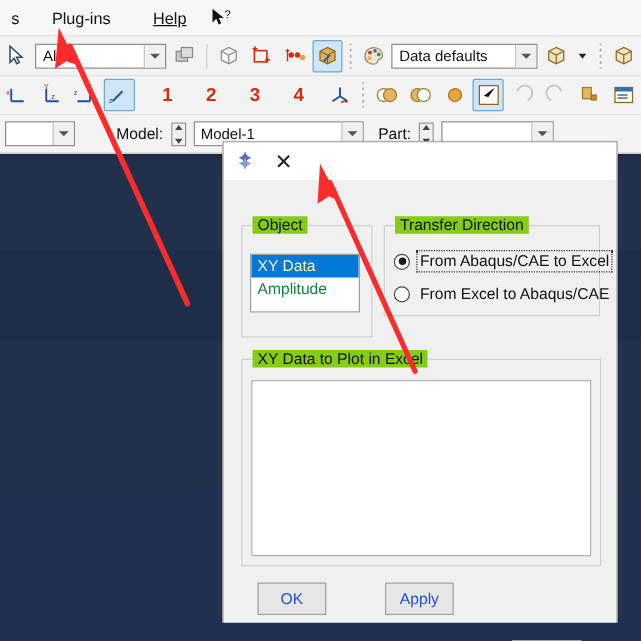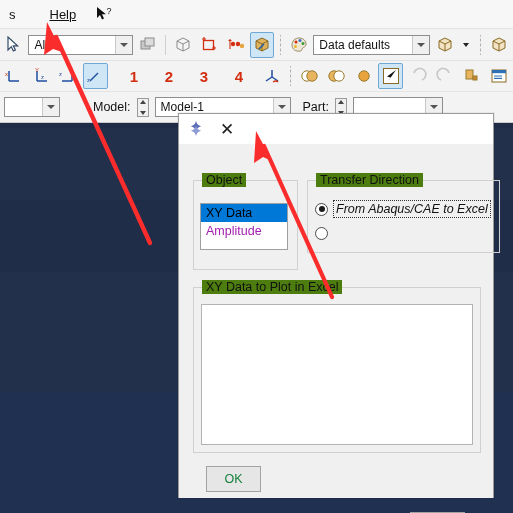--- a/index.html
+++ b/index.html
@@ -60,61 +60,62 @@
           box-shadow:0 0 0 1px rgba(0,0,0,.05);}
   .dlg-title{height:30px;background:#ffffff;display:flex;align-items:center;
              padding:0 6px 0 8px;box-sizing:border-box;}
   .dlg-ico{width:18px;height:18px;margin-right:7px;flex:0 0 auto;}
   .dlg-title .txt{font-size:13px;color:#111;flex:1;}
   .dlg-close{width:30px;height:26px;display:flex;align-items:center;justify-content:center;
              font-size:17px;color:#222;line-height:1;}
   .dlg-body{position:relative;height:354px;background:#f0f0f0;}
 
   .group{position:absolute;border:1px solid #d0d0d0;border-radius:0;box-sizing:border-box;}
-  .group > .legend{position:absolute;top:-8px;left:8px;background:#4d7c0f;
+  .group > .legend{position:absolute;top:-8px;left:8px;background:#84cc16;
                    padding:0 4px;font-size:12.5px;color:#111;white-space:nowrap;}
 
   .listbox{position:absolute;background:#fff;border:1px solid #a0a0a0;box-sizing:border-box;
            overflow:hidden;}
-  .listbox .row{font-size:12.5px;padding:2px 5px;color:#a21caf;white-space:nowrap;}
-  .listbox .row.sel{background:#0078d7;color:#000000;}
+  .listbox .row{font-size:12.5px;padding:2px 5px;color:#15803d;white-space:nowrap;}
+  .listbox .row.sel{background:#0078d7;color:#fef9c3;}
 
   .radio-row{position:absolute;display:flex;align-items:center;font-size:12.5px;color:#111;}
   .radio-row .bullet{width:13px;height:13px;border:1px solid #4a4a4a;border-radius:50%;
                      background:#fff;box-sizing:border-box;margin-right:6px;flex:0 0 auto;
                      display:flex;align-items:center;justify-content:center;}
   .radio-row .bullet .dot{width:6px;height:6px;border-radius:50%;background:#1b1b1b;}
   .radio-row .lbl{padding:1px 2px;white-space:nowrap;}
   .radio-row.focused .lbl{outline:1px dotted #333;outline-offset:0;}
 
   .bigbox{position:absolute;background:#fff;border:1px solid #b3b3b3;box-sizing:border-box;}
 
   .dlg-btn{position:absolute;height:26px;background:#e6e6e6;border:1px solid #a3a3a3;
            box-sizing:border-box;display:flex;align-items:center;justify-content:center;
-           font-size:12.5px;color:#15803d;}
+           font-size:12.5px;color:#1d4ed8;}
 
   
   .arrows{position:absolute;inset:0;pointer-events:none;}
 </style>
 </head>
 <body>
 
 <div id="app">
 
   <div class="viewport">
     <div class="vp-band" style="top:0;height:72px;background:#22304c;"></div>
     <div class="vp-band" style="top:72px;height:72px;background:#1f2d48;"></div>
     <div class="vp-band" style="top:144px;height:120px;background:#22304c;"></div>
     <div class="vp-band" style="top:264px;height:121px;background:#203050;"></div>
   </div>
 
   <div class="chrome">
 
     <div class="menubar">
       <div class="menu-item">s</div>
+      <div class="menu-item" style="margin-left:6px;">Plug-ins</div>
       <div class="menu-item" style="margin-left:14px;text-align:right;">
         <u>Help</u>
       </div>
       <span class="help-arrow">
         <svg width="18" height="16" viewBox="0 0 18 16">
           <path d="M2 1 L2 12 L5 9 L7 13.5 L9 12.6 L7 8.3 L11 8.3 Z" fill="#111"></path>
           <text x="11.5" y="8" font-size="9" font-family="Liberation Sans, sans-serif" fill="#111">?</text>
         </svg>
       </span>
     </div>
@@ -336,39 +337,41 @@
     <div class="dlg-body">
 
       <div class="group" style="left:14px;top:36px;width:105px;height:90px;">
         <span class="legend">Object</span>
       </div>
       <div class="listbox" style="left:21px;top:59px;width:88px;height:47px;">
         <div class="row sel">XY Data</div>
         <div class="row">Amplitude</div>
       </div>
 
-      <div class="group" style="left:128px;top:36px;width:193px;height:73px;">
+      <div class="group" style="left:128px;top:36px;width:173px;height:73px;">
         <span class="legend">Transfer Direction</span>
       </div>
-      <div class="radio-row focused" style="left:136px;top:57px;font-style:italic;">
+      <div class="radio-row focused" style="left:136px;top:57px;">
         <span class="bullet">
             <i class="dot"></i>
           </span>
         <span class="lbl">From Abaqus/CAE to Excel</span>
       </div>
       <div class="radio-row" style="left:136px;top:83px;">
         <span class="bullet"></span>
+        <span class="lbl">From Excel to Abaqus/CAE</span>
       </div>
 
       <div class="group" style="left:14px;top:143px;width:288px;height:166px;">
         <span class="legend">XY Data to Plot in Excel</span>
       </div>
       <div class="bigbox" style="left:22px;top:160px;width:272px;height:141px;"></div>
 
       <div class="dlg-btn" style="left:27px;top:322px;width:55px;">OK</div>
+      <div class="dlg-btn" style="left:129px;top:322px;width:55px;">Apply</div>
       <div class="dlg-btn" style="left:231px;top:322px;width:55px;margin-top:46px;">Cancel</div>
     </div>
   </div>
 
   <svg class="arrows" width="513" height="513" viewBox="0 0 513 513">
     <g>
       <path d="M150 243 L56 37" stroke="#fb2c2c" stroke-width="4.4" fill="none" stroke-linecap="round"></path>
       <path d="M47 22 L62 52 L53 49 L44 55 Z" fill="#fb2c2c"></path>
     </g>
     <g>

